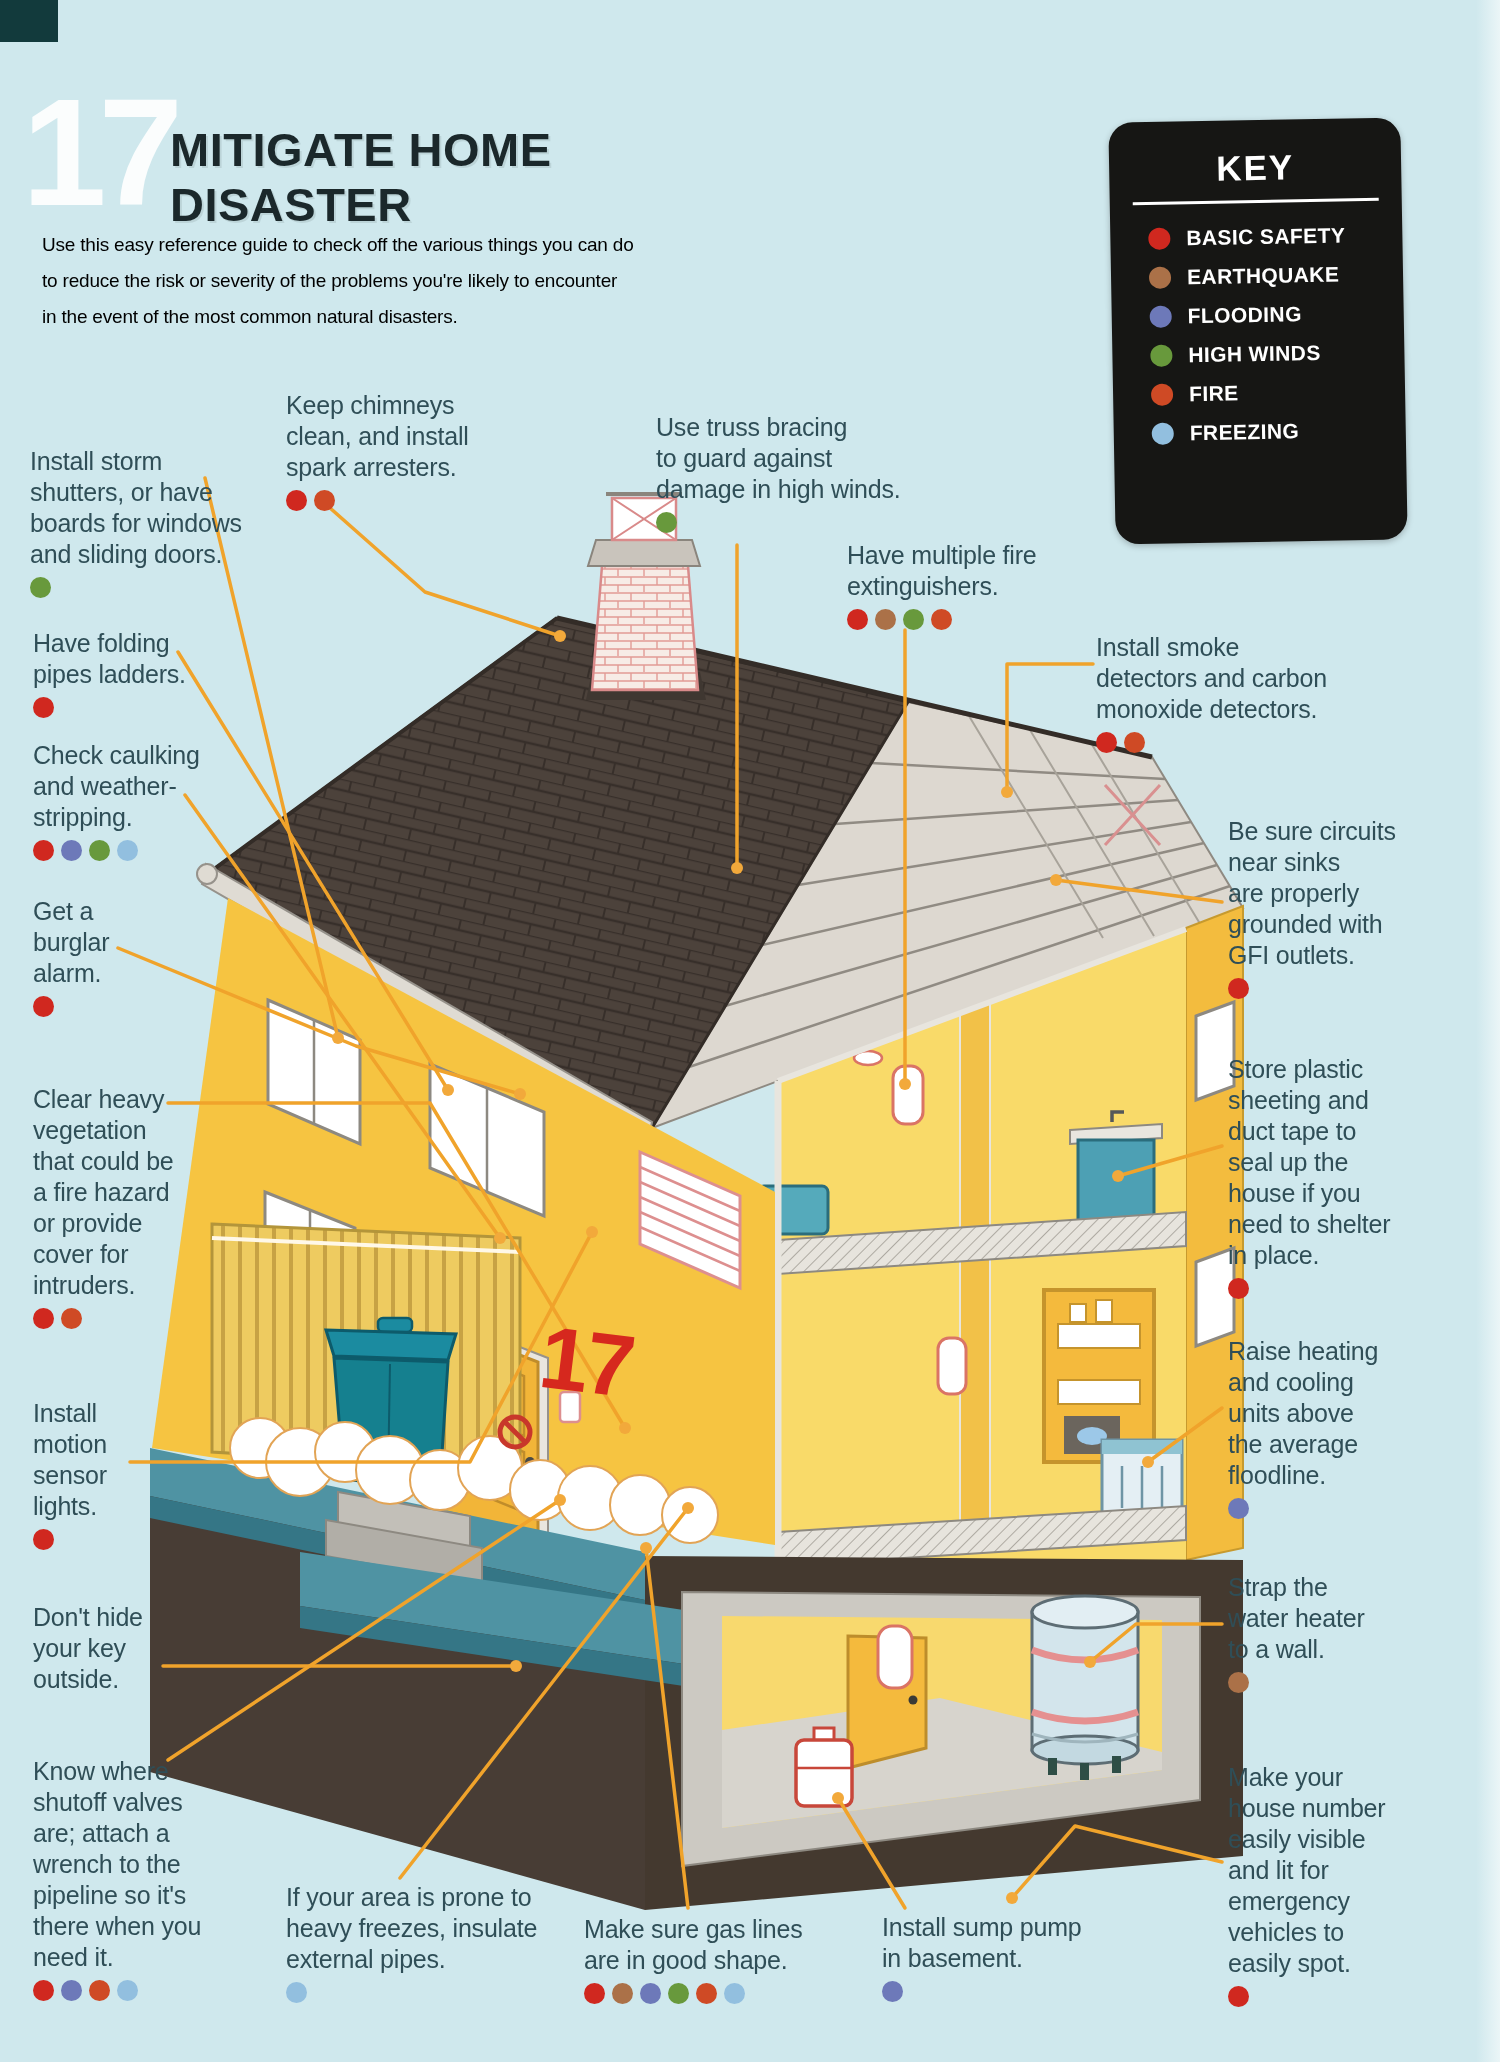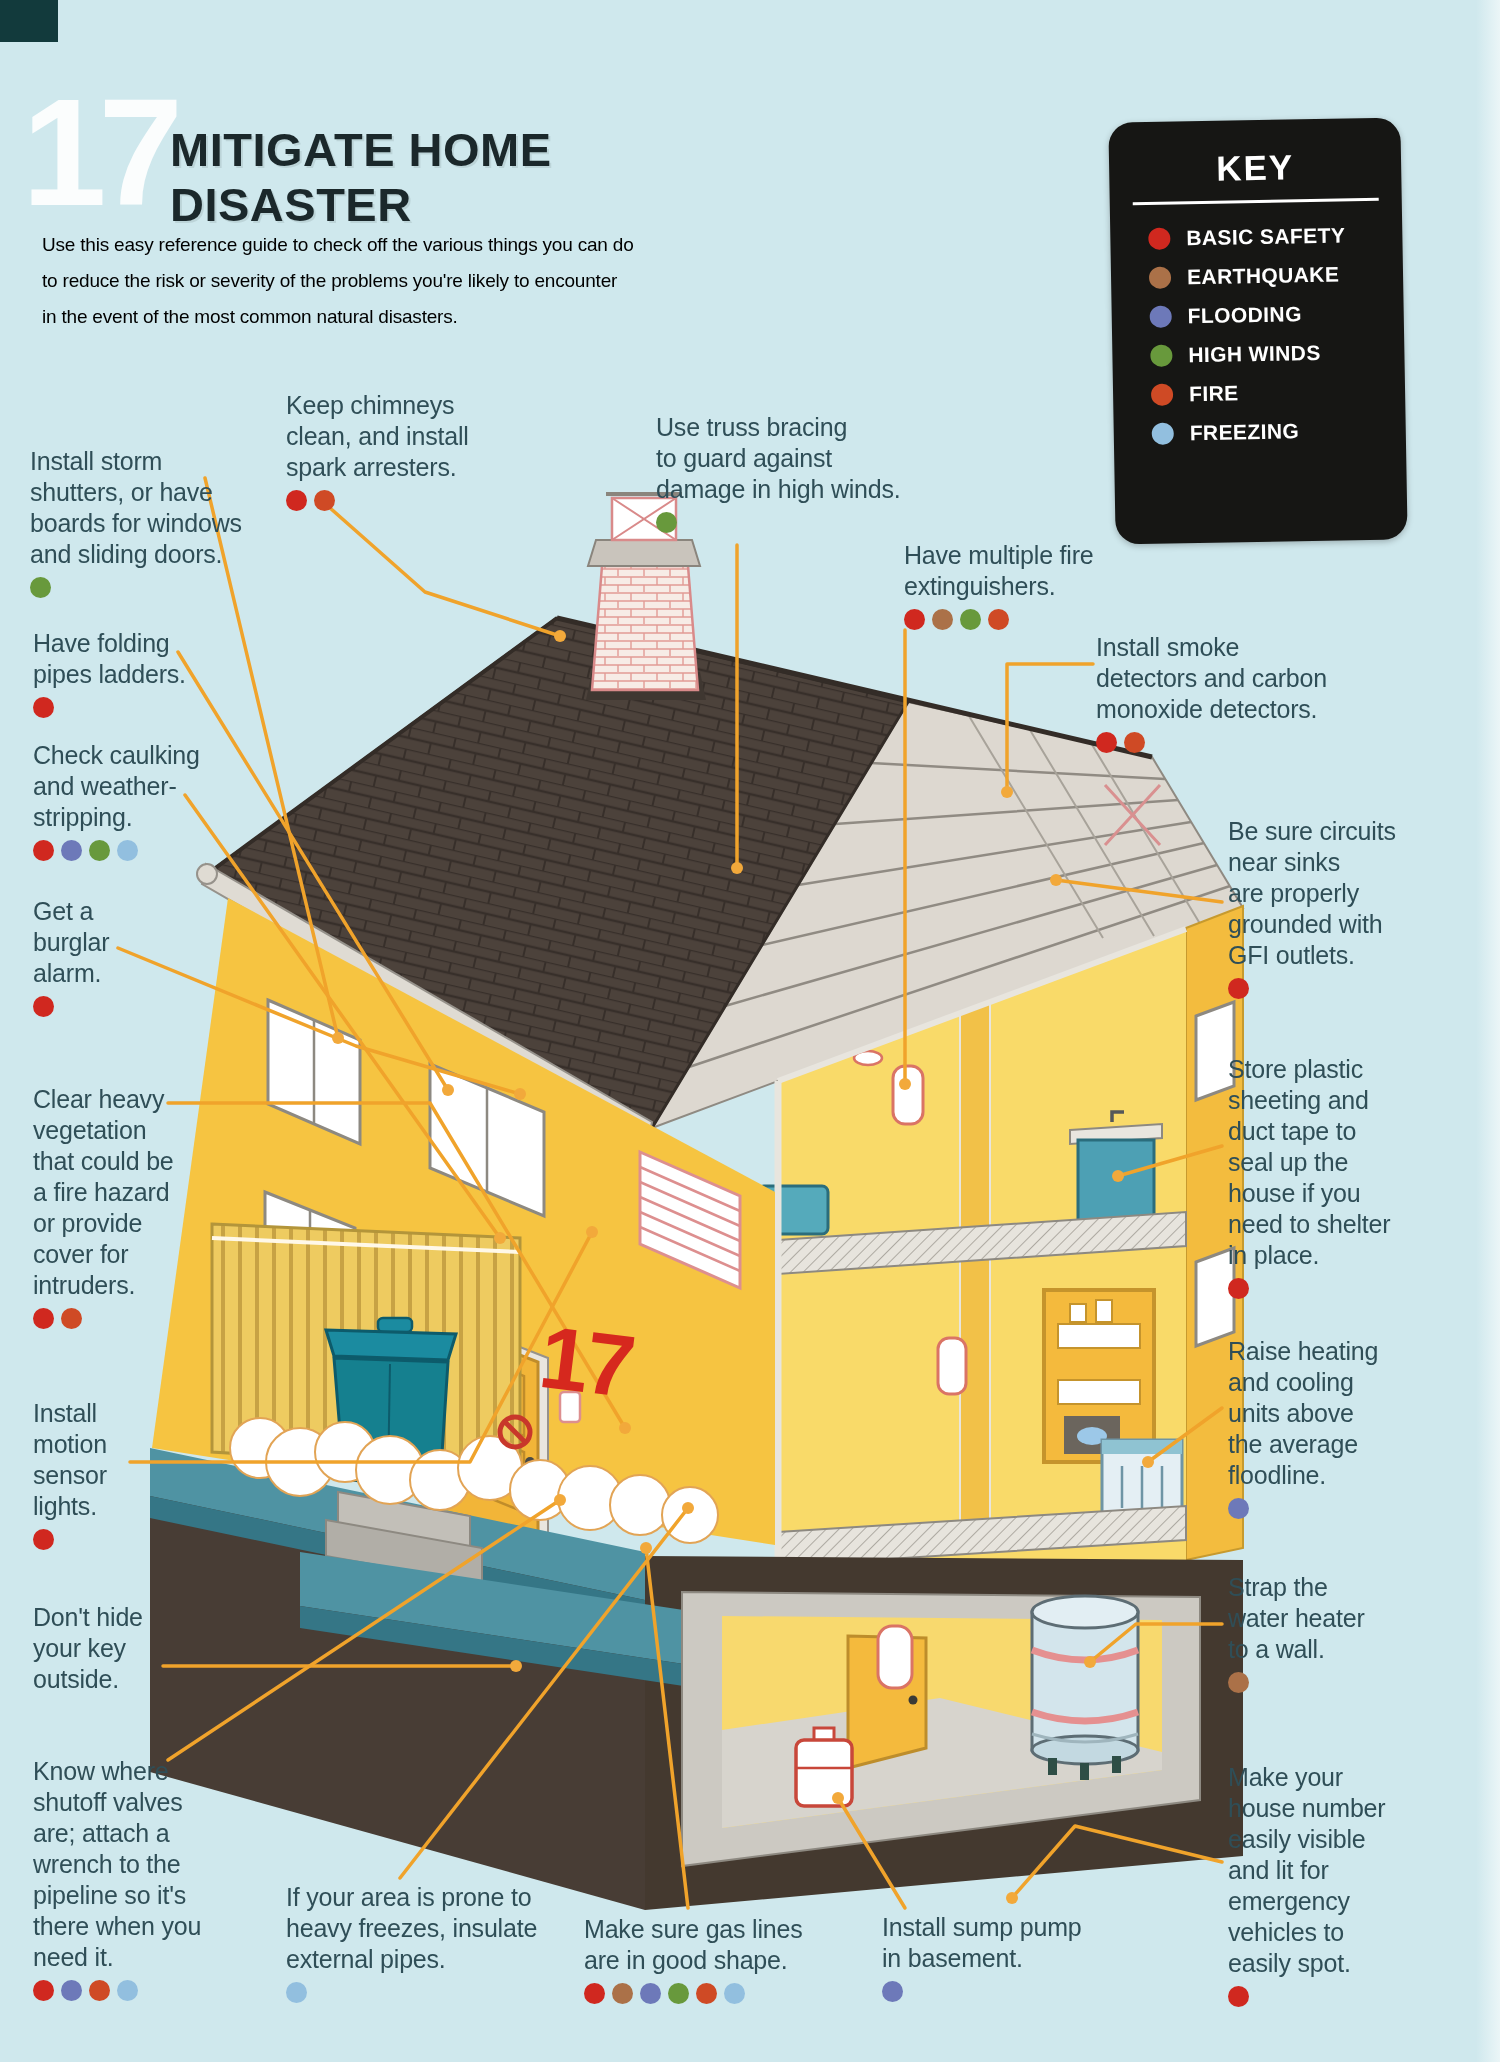--- a/index.html
+++ b/index.html
@@ -317,21 +317,21 @@
       </div>
   </div>
   <div class="callout" style="left:656px;top:412px;width:280px">
     <p>Use truss bracing
 to guard against
 damage in high winds.</p>
     <div class="dots">
         <span class="dot" style="background: rgb(104, 153, 60);"></span>
       </div>
   </div>
-  <div class="callout" style="left:904px;top:540px;width:260px">
+  <div class="callout" style="left:847px;top:540px;width:260px">
     <p>Have multiple fire
 extinguishers.</p>
     <div class="dots">
         <span class="dot" style="background: rgb(208, 40, 31);"></span>
         <span class="dot" style="background: rgb(171, 113, 72);"></span>
         <span class="dot" style="background: rgb(104, 153, 60);"></span>
         <span class="dot" style="background: rgb(207, 74, 37);"></span>
       </div>
   </div>
   <div class="callout" style="left:1096px;top:632px;width:310px">

